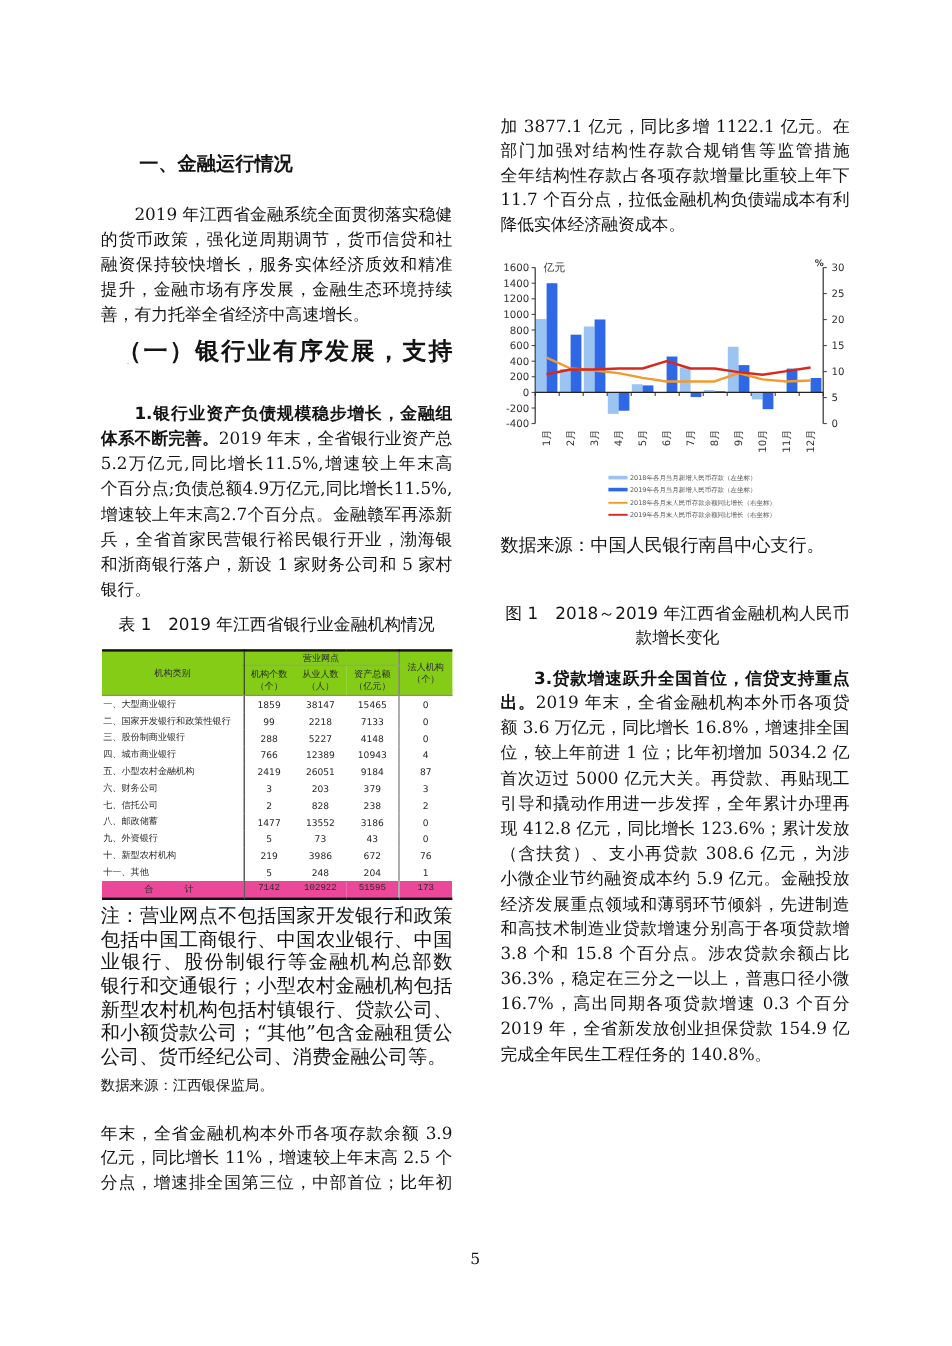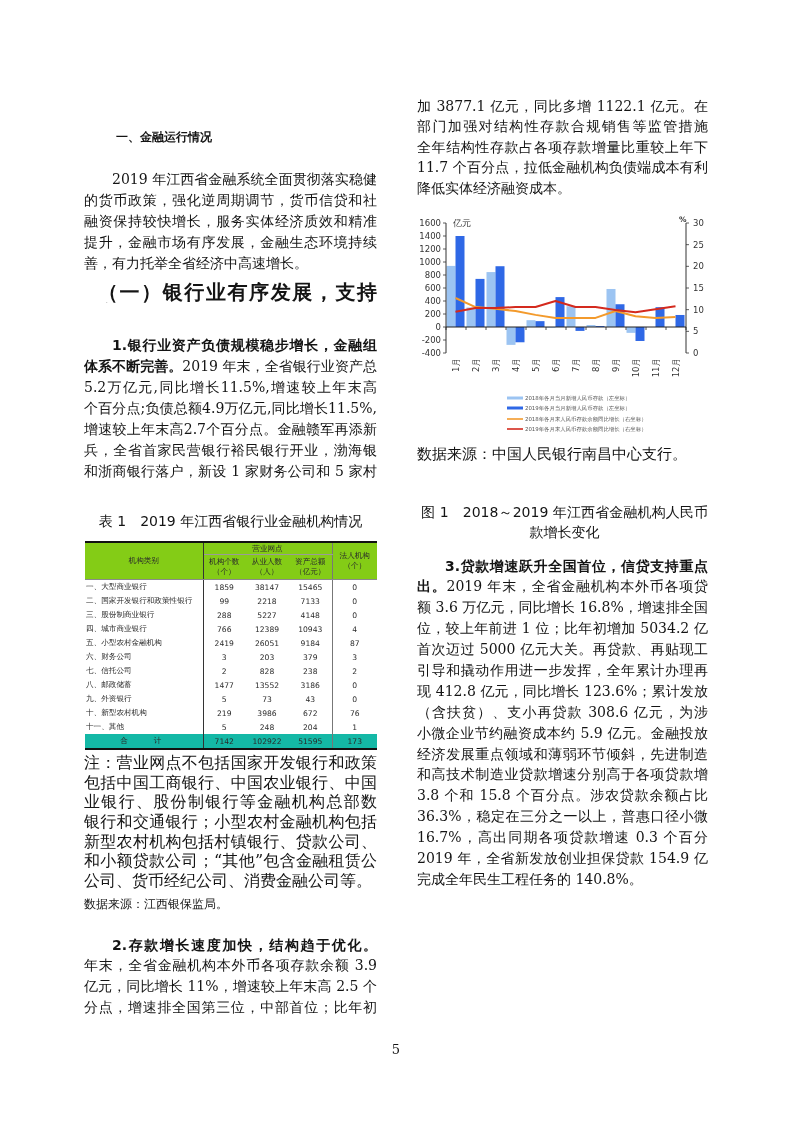--- a/index.html
+++ b/index.html
@@ -11,42 +11,42 @@
   .blk { position: absolute; }
   .col-left { left: 84px; width: 293px; }
   .col-right { left: 417px; width: 291px; }
   .ln { height: var(--lh, 21px); line-height: var(--lh, 21px); overflow: hidden; white-space: normal; }
   .j { text-align: justify; text-align-last: justify; }
   .ind { padding-left: 28px; }
   .body { font-size: 14px; }
   .note { font-size: 16px; }
   .b { font-family: "DejaVu Sans", "Liberation Sans", sans-serif; font-weight: bold; }
   .sans { font-family: "DejaVu Sans", "Liberation Sans", sans-serif; }
-  .h1 { font-size: 12px; font-weight: bold; left: 116px; height: 24px; line-height: 24px; }
+  .h1 { font-size: 16px; font-weight: bold; left: 116px; height: 24px; line-height: 24px; }
   .h2 { font-size: 20px; font-weight: bold; }
   .h2 .ln:first-child { padding-left: 14px; }
   .cap { font-size: 14px; text-align: center; }
   .src { font-size: 12px; height: 20px; line-height: 20px; }
   .pagenum { left: 388px; top: 1042px; width: 16px; text-align: center; font-size: 13px; }
 
   
   .tbl { left: 85px; top: 541px; width: 292px; }
   table { border-collapse: collapse; width: 292px; table-layout: fixed;
           font-family: "DejaVu Sans", "Liberation Sans", sans-serif; font-size: 7.6px; color: #2a2a2a; }
   thead tr.r1 th { height: 11px; }
   thead tr.r2 th { height: 24px; }
   th { background: #84cc16; font-weight: normal; text-align: center; padding: 0; line-height: 10px; }
   thead { border-top: 2px solid #111; }
   thead tr.r2 th, thead th.rs { border-bottom: 1px solid #8a8a8a; }
   th.grp { border-bottom: 1px solid #9a9a9a; }
   td { height: 14px; padding: 0; text-align: center; white-space: nowrap; overflow: hidden; }
   td.lbl { text-align: left; padding-left: 1px; }
   .c1 { border-right: 1.5px solid #333; }
   .c4 { border-right: 1px solid #777; }
-  tr.total td { background: #14b8a6; border-bottom: 2px solid #111; }
+  tr.total td { background: #ec4899; border-bottom: 2px solid #111; font-family: Liberation Mono, monospace; }
   tr.total td.lbl { text-align: center; letter-spacing: 26px; padding-left: 20px; }
 
   
   .chart { position: absolute; left: 405px; top: 205px; width: 315px; height: 235px; }
   .chart text { font-family: "DejaVu Sans", "Liberation Sans", sans-serif; }
 </style>
 </head>
 <body>
 
 <div id="page">
@@ -66,20 +66,21 @@
     </div>
 
   <div class="blk col-left body" style="top:334.5px; --lh:21px;">
       <div class="ln j ind"><span class="b">1.银行业资产负债规模稳步增长，金融组织</span></div>
       <div class="ln j"><span class="b">体系不断完善。</span><span>2019 年末，全省银行业资产总额</span></div>
       <div class="ln j">5.2万亿元,同比增长11.5%,增速较上年末高2.3</div>
       <div class="ln j">个百分点;负债总额4.9万亿元,同比增长11.5%,</div>
       <div class="ln j">增速较上年末高2.7个百分点。金融赣军再添新</div>
       <div class="ln j">兵，全省首家民营银行裕民银行开业，渤海银行</div>
       <div class="ln j">和浙商银行落户，新设 1 家财务公司和 5 家村镇</div>
+      <div class="ln">银行。</div>
     </div>
 
   <div class="blk col-left cap sans" style="top:511px; height:21px; line-height:21px;">表 1　2019 年江西省银行业金融机构情况</div>
 
   <div class="blk tbl">
     <table>
       <colgroup>
           <col style="width:118px">
           <col style="width:42px">
           <col style="width:44px">
@@ -205,21 +206,20 @@
       <div class="ln j">业银行、股份制银行等金融机构总部数据；大型商业银行</div>
       <div class="ln j">银行和交通银行；小型农村金融机构包括农村商业银行；</div>
       <div class="ln j">新型农村机构包括村镇银行、贷款公司、农村资金互助社</div>
       <div class="ln j">和小额贷款公司；“其他”包含金融租赁公司、汽车金融</div>
       <div class="ln">公司、货币经纪公司、消费金融公司等。</div>
     </div>
 
   <div class="blk col-left src" style="top:894px;">数据来源：江西银保监局。</div>
 
   <div class="blk col-left body" style="top:934.5px; --lh:20.7px;">
-      <div class="ln j ind"><span class="b">2.存款增长速度加快，结构趋于优化。</span></div>
       <div class="ln j">年末，全省金融机构本外币各项存款余额 3.9 万</div>
       <div class="ln j">亿元，同比增长 11%，增速较上年末高 2.5 个百</div>
       <div class="ln j">分点，增速排全国第三位，中部首位；比年初增</div>
     </div>
 
   <div class="blk pagenum">5</div>
 
   <div class="blk col-right body" style="top:95.5px; --lh:20.5px;">
       <div class="ln j">加 3877.1 亿元，同比多增 1122.1 亿元。在监管</div>
       <div class="ln j">部门加强对结构性存款合规销售等监管措施后，</div>

